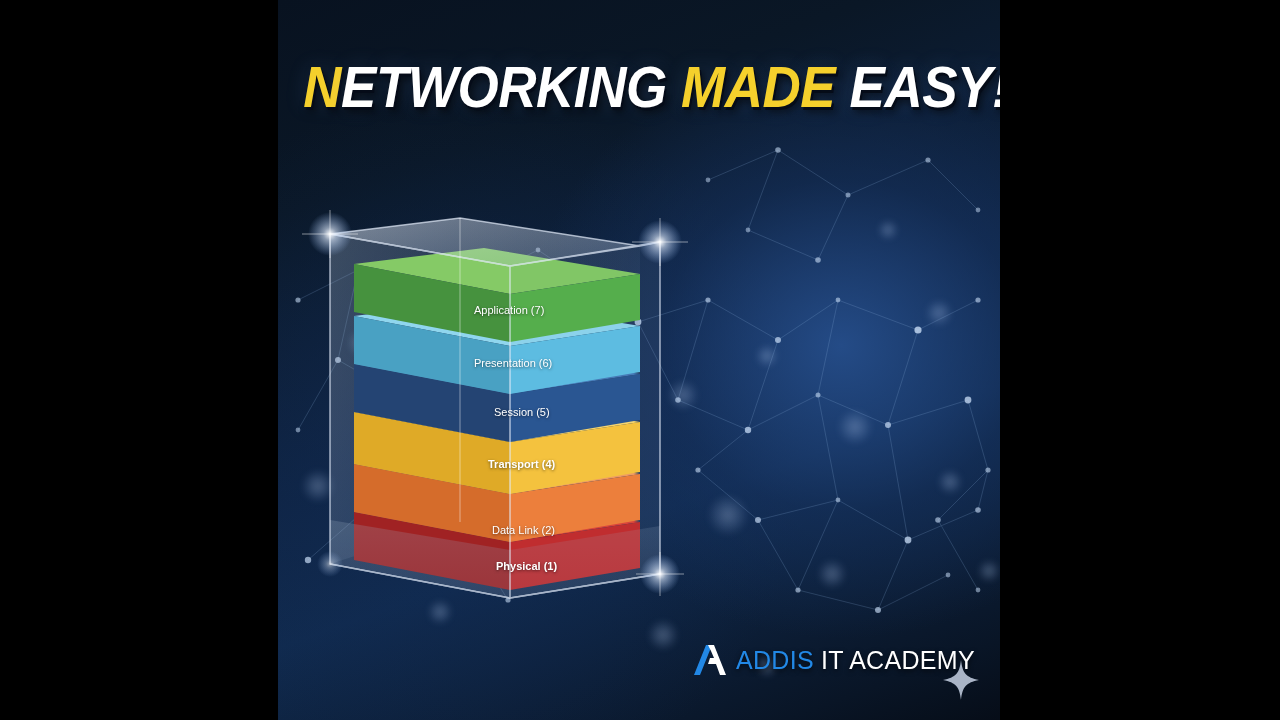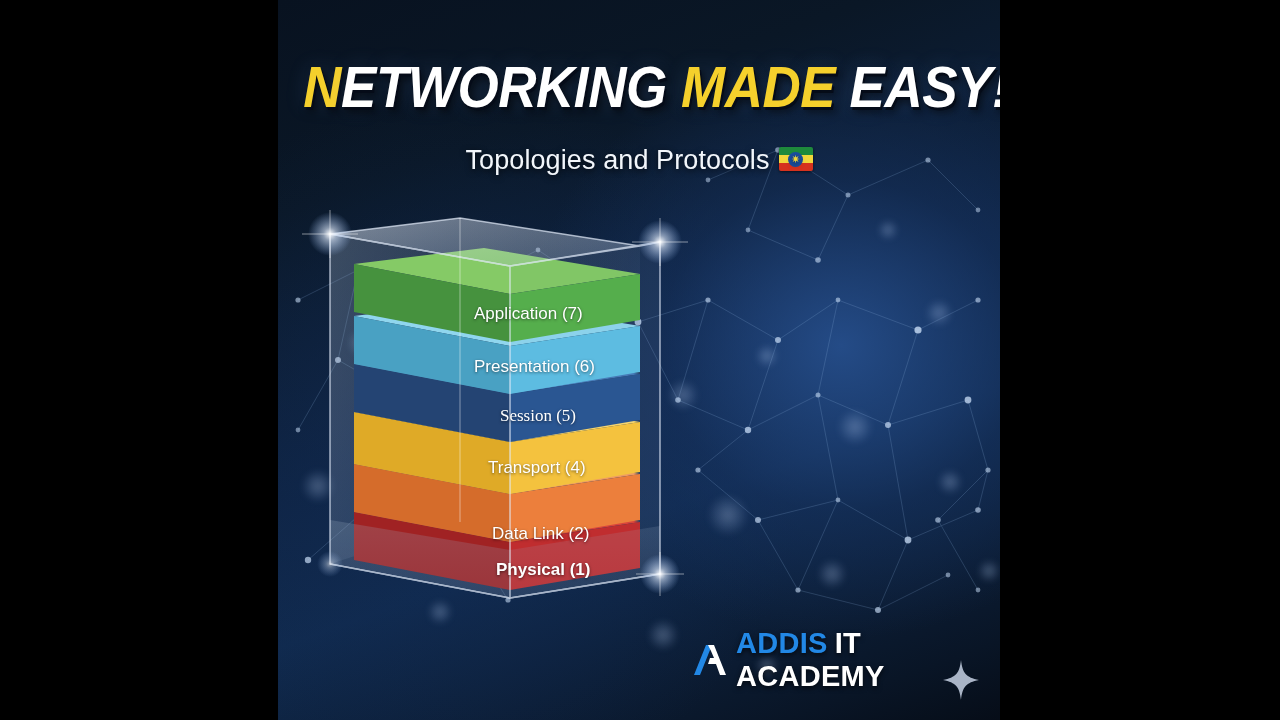--- a/index.html
+++ b/index.html
@@ -94,37 +94,37 @@
   #scene {
     position:absolute;
     left:30px; top:212px;
     width:370px; height:410px;
   }
   #scene svg { position:absolute; inset:0; overflow:visible; }
 
   .lay-label {
     position:absolute;
     color:#FFFFFF;
-    font-size:17px;
+    font-size:11px;
     font-weight:400;
     white-space:nowrap;
     text-shadow:0 1px 3px rgba(0,0,0,0.55);
     pointer-events:none;
   }
 
   
   #logo {
     position:absolute;
     left:415px; top:640px;
     display:flex; align-items:center; gap:7px;
     height:40px;
   }
   #logo .mark { width:36px; height:34px; flex:none; }
   #logo .wordmark {
-    font-size:29px; font-weight:bold; letter-spacing:0.3px;
+    font-size:25px; font-weight:normal; letter-spacing:0.3px;
     text-shadow:0 2px 5px rgba(0,0,0,0.7);
   }
   #logo .w-blue  { color:#2288E6; }
   #logo .w-white { color:#FFFFFF; }
   #sparkle { position:absolute; left:665px; top:660px; width:36px; height:40px; }
 </style>
 </head>
 <body>
 
 <div id="stage">
@@ -224,23 +224,20 @@
     <div class="bokeh" style="left:70px;   top:330px; width:26px; height:26px;"></div>
     <div class="bokeh" style="left:24px;   top:470px; width:32px; height:32px;"></div>
     <div class="bokeh" style="left:150px;  top:600px; width:24px; height:24px;"></div>
     <div class="bokeh" style="left:700px;  top:560px; width:22px; height:22px;"></div>
     <div class="bokeh" style="left:600px;  top:220px; width:20px; height:20px;"></div>
 
     <h1 id="headline">
       <span class="hy">N</span><span class="hw">ETWORKING </span><span class="hy">MADE </span><span class="hw">EASY!</span>
     </h1>
 
-    <div id="subtitle">
-      <span>Topologies and Protocols</span><span class="flag"><span class="band b1"></span><span class="band b2"></span><span class="band b3"></span><span class="disc">✷</span></span>
-    </div>
 
     <div id="scene">
       <svg viewBox="0 0 370 410" width="370" height="410">
         <defs>
           <linearGradient id="glassFace" x1="0" y1="0" x2="1" y2="1">
             <stop offset="0%" stop-color="#b9c8dd" stop-opacity="0.22"></stop>
             <stop offset="55%" stop-color="#8fa4c0" stop-opacity="0.13"></stop>
             <stop offset="100%" stop-color="#6d829f" stop-opacity="0.20"></stop>
           </linearGradient>
           <linearGradient id="glassTop" x1="0" y1="0" x2="1" y2="1">
@@ -333,22 +330,22 @@
             <path d="M324,30 L380,30"></path>
               <path d="M352,6 L352,54"></path>
             <path d="M328,362 L376,362"></path>
               <path d="M352,340 L352,384"></path>
           </g>
         </g>
       </svg>
 
       <div class="lay-label" style="left:166px; top:92px;">Application (7)</div>
       <div class="lay-label" style="left:166px; top:145px;">Presentation (6)</div>
-      <div class="lay-label" style="left:192px; top:194px;font-family:Liberation Serif, serif;">Session (5)</div>
-      <div class="lay-label" style="left:180px; top:246px;">Transport (4)</div>
+      <div class="lay-label" style="left:186px; top:194px;">Session (5)</div>
+      <div class="lay-label" style="left:180px; top:246px;font-weight:bold;">Transport (4)</div>
       <div class="lay-label" style="left:184px; top:298px;margin-top:14px;">Data Link (2)</div>
       <div class="lay-label" style="left:188px; top:348px;font-weight:bold;">Physical (1)</div>
     </div>
 
     <div id="logo">
       <svg class="mark" viewBox="0 0 36 34">
         <polygon points="1,32 13,2 19,2 7,32" fill="#2288E6"></polygon>
         <polygon points="15,2 21,2 33,32 27,32 23,21 15,21 17,15 21,15 18,8" fill="#FFFFFF"></polygon>
       </svg>
       <span class="wordmark"><span class="w-blue">ADDIS</span><span class="w-white" style="margin-left:7px;">IT ACADEMY</span></span>

